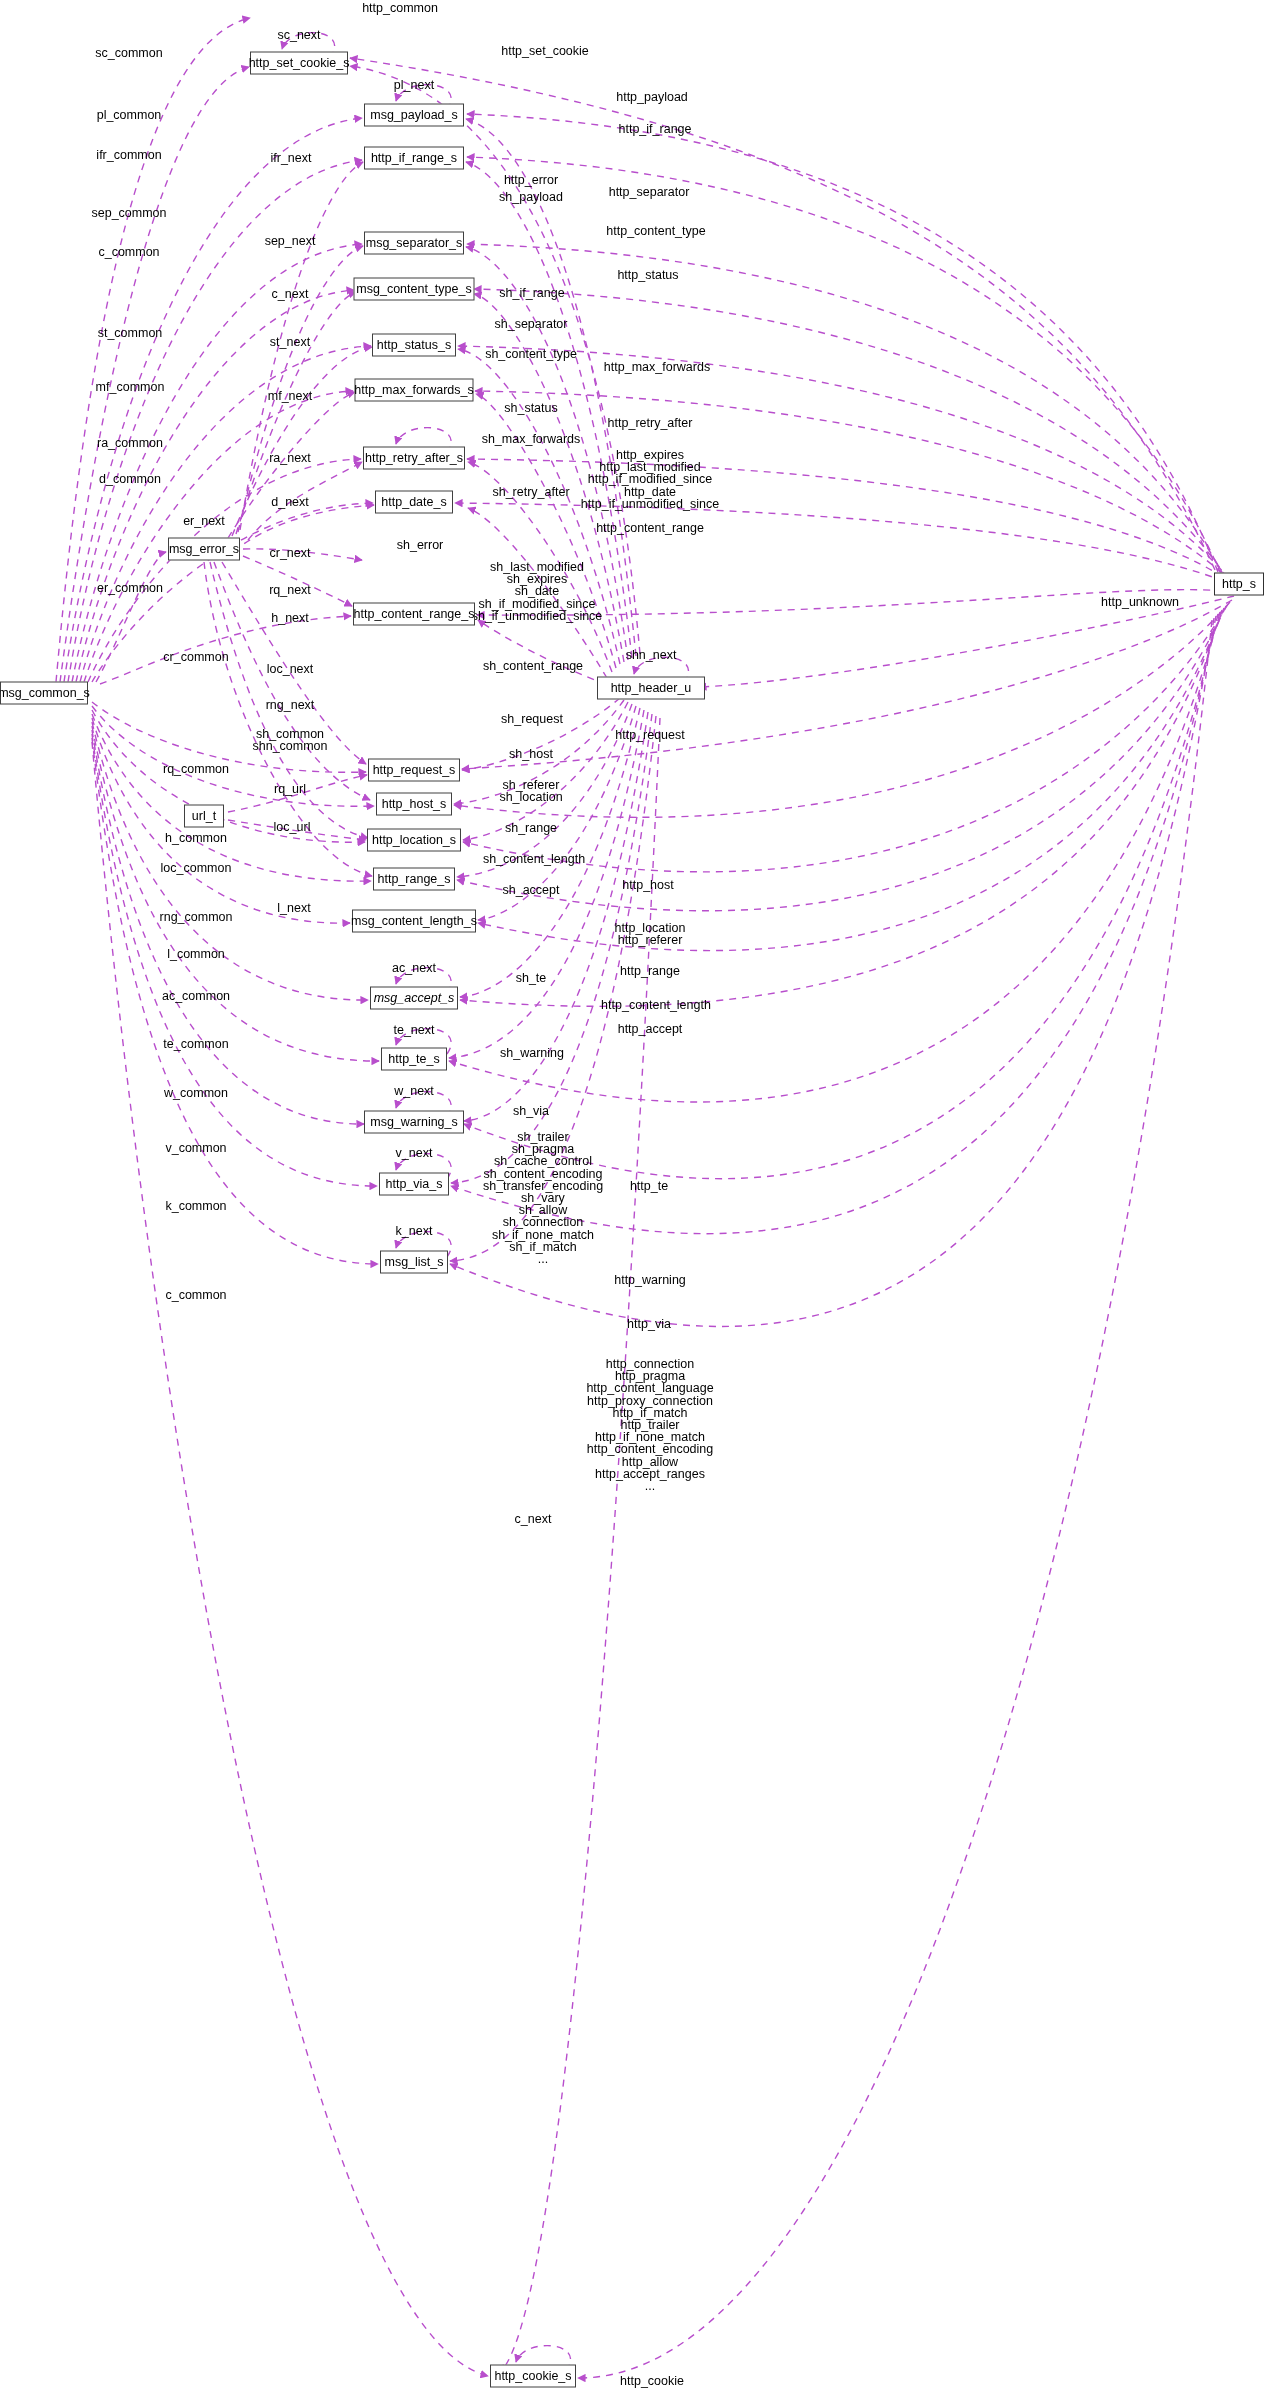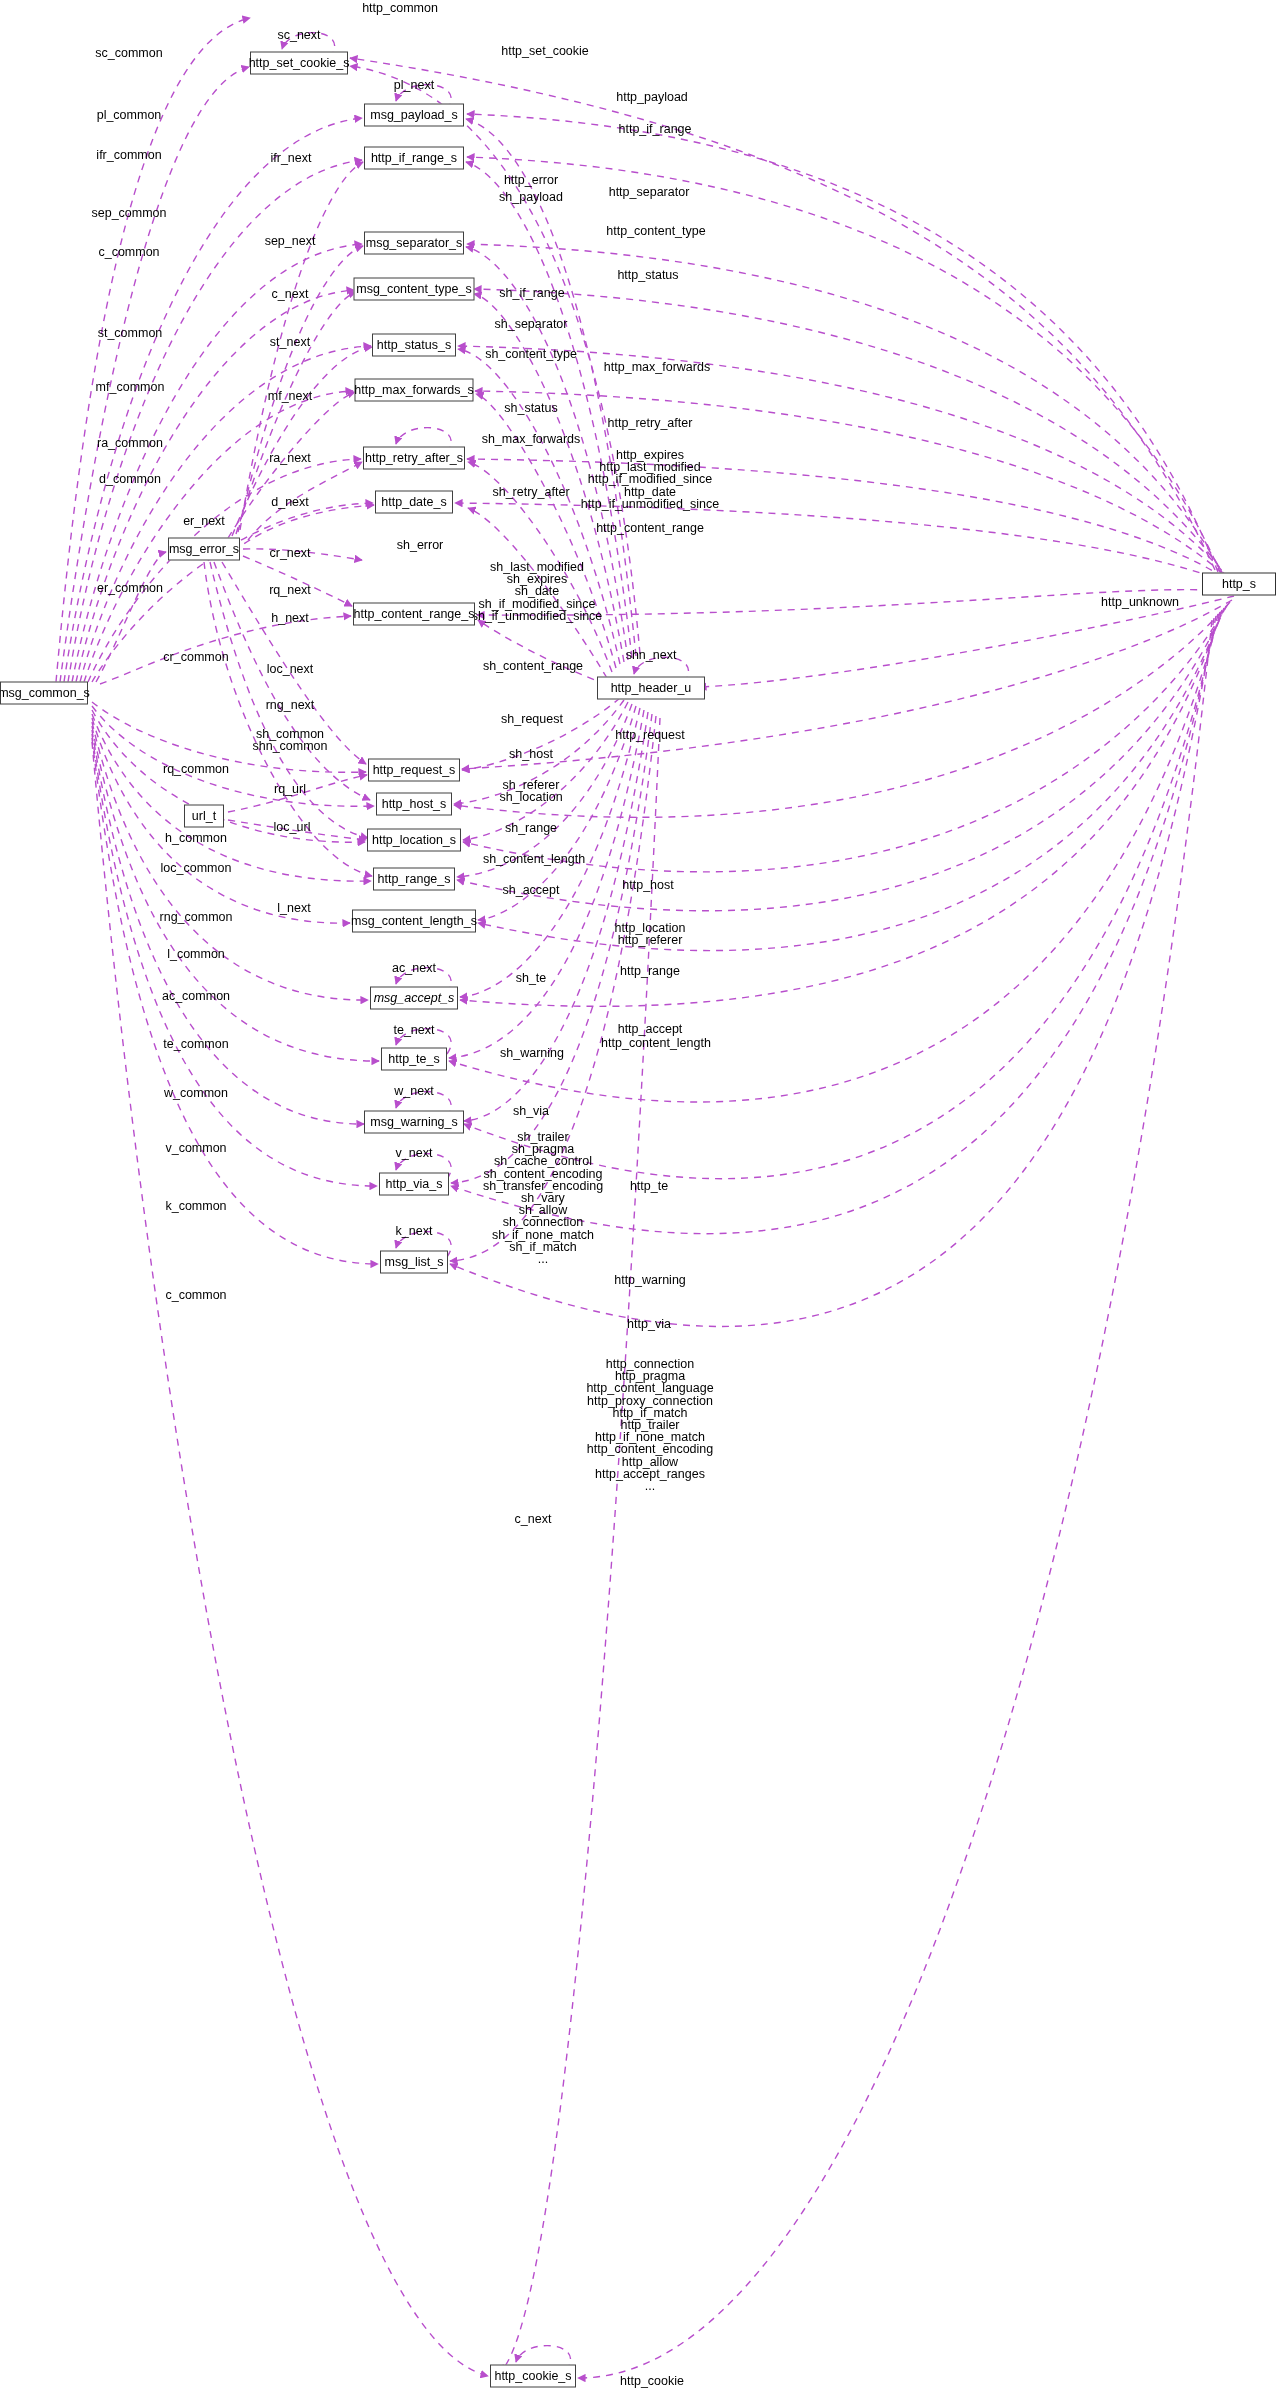--- a/index.html
+++ b/index.html
@@ -160,21 +160,21 @@
       <path d="M 1226 606 C 1124 830 880 978 457 880"></path>
       <path d="M 1224 608 C 1122 880 880 1012 478 923"></path>
       <path d="M 1222 610 C 1120 920 880 1036 460 1000"></path>
       <path d="M 1220 612 C 1118 1000 880 1192 449 1061"></path>
       <path d="M 1218 614 C 1116 1080 880 1286 464 1124"></path>
       <path d="M 1216 616 C 1114 1150 880 1330 451 1186"></path>
       <path d="M 1214 618 C 1112 1250 880 1440 450 1264"></path>
       <path d="M 1212 620 C 1110 1600 860 2380 578 2378"></path>
     </g>
   </svg>
-<div class="node root" style="left: 1239px; top: 584px; width: 74px;">http_s</div>
+<div class="node root" style="left: 1239px; top: 584px; width: 50px;">http_s</div>
     <div class="node" style="left: 299px; top: 63px; width: 98px;">http_set_cookie_s</div>
     <div class="node" style="left: 414px; top: 115px; width: 100px;">msg_payload_s</div>
     <div class="node" style="left: 414px; top: 158px; width: 100px;">http_if_range_s</div>
     <div class="node" style="left: 414px; top: 243px; width: 100px;">msg_separator_s</div>
     <div class="node" style="left: 414px; top: 289px; width: 121px;">msg_content_type_s</div>
     <div class="node" style="left: 414px; top: 345px; width: 84px;">http_status_s</div>
     <div class="node" style="left: 414px; top: 390px; width: 119px;">http_max_forwards_s</div>
     <div class="node" style="left: 414px; top: 458px; width: 102px;">http_retry_after_s</div>
     <div class="node" style="left: 414px; top: 502px; width: 78px;">http_date_s</div>
     <div class="node" style="left: 204px; top: 549px; width: 72px;">msg_error_s</div>
@@ -269,21 +269,21 @@
     <div class="edge-label" style="left: 648px; top: 885px;">http_host</div>
     <div class="edge-label" style="left: 531px; top: 890px;">sh_accept</div>
     <div class="edge-label" style="left: 196px; top: 917px;">rng_common</div>
     <div class="edge-label" style="left: 650px; top: 934px;">http_location
 http_referer</div>
     <div class="edge-label" style="left: 196px; top: 954px;">l_common</div>
     <div class="edge-label" style="left: 414px; top: 968px;">ac_next</div>
     <div class="edge-label" style="left: 650px; top: 971px;">http_range</div>
     <div class="edge-label" style="left: 531px; top: 978px;">sh_te</div>
     <div class="edge-label" style="left: 196px; top: 996px;">ac_common</div>
-    <div class="edge-label" style="left: 656px; top: 1005px; margin-top: 38px;">http_content_length</div>
+    <div class="edge-label" style="left: 656px; top: 1005px;">http_content_length</div>
     <div class="edge-label" style="left: 650px; top: 1029px;">http_accept</div>
     <div class="edge-label" style="left: 414px; top: 1030px;">te_next</div>
     <div class="edge-label" style="left: 196px; top: 1044px;">te_common</div>
     <div class="edge-label" style="left: 532px; top: 1053px;">sh_warning</div>
     <div class="edge-label" style="left: 414px; top: 1091px;">w_next</div>
     <div class="edge-label" style="left: 196px; top: 1093px;">w_common</div>
     <div class="edge-label" style="left: 531px; top: 1111px;">sh_via</div>
     <div class="edge-label" style="left: 414px; top: 1153px;">v_next</div>
     <div class="edge-label" style="left: 196px; top: 1148px;">v_common</div>
     <div class="edge-label" style="left: 543px; top: 1198px;">sh_trailer

